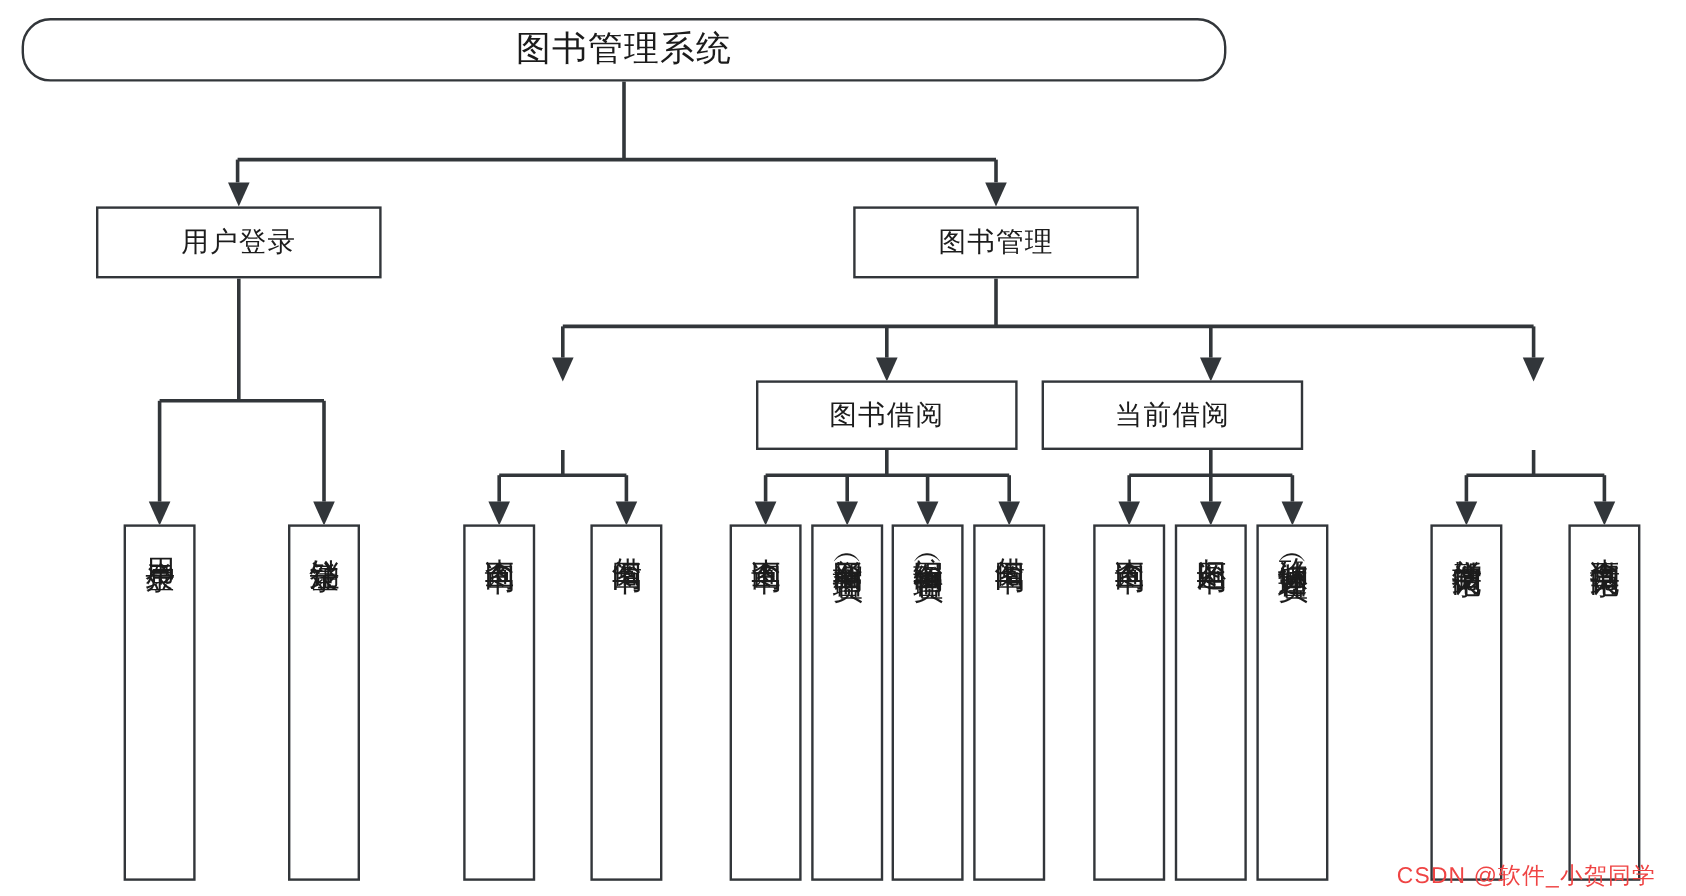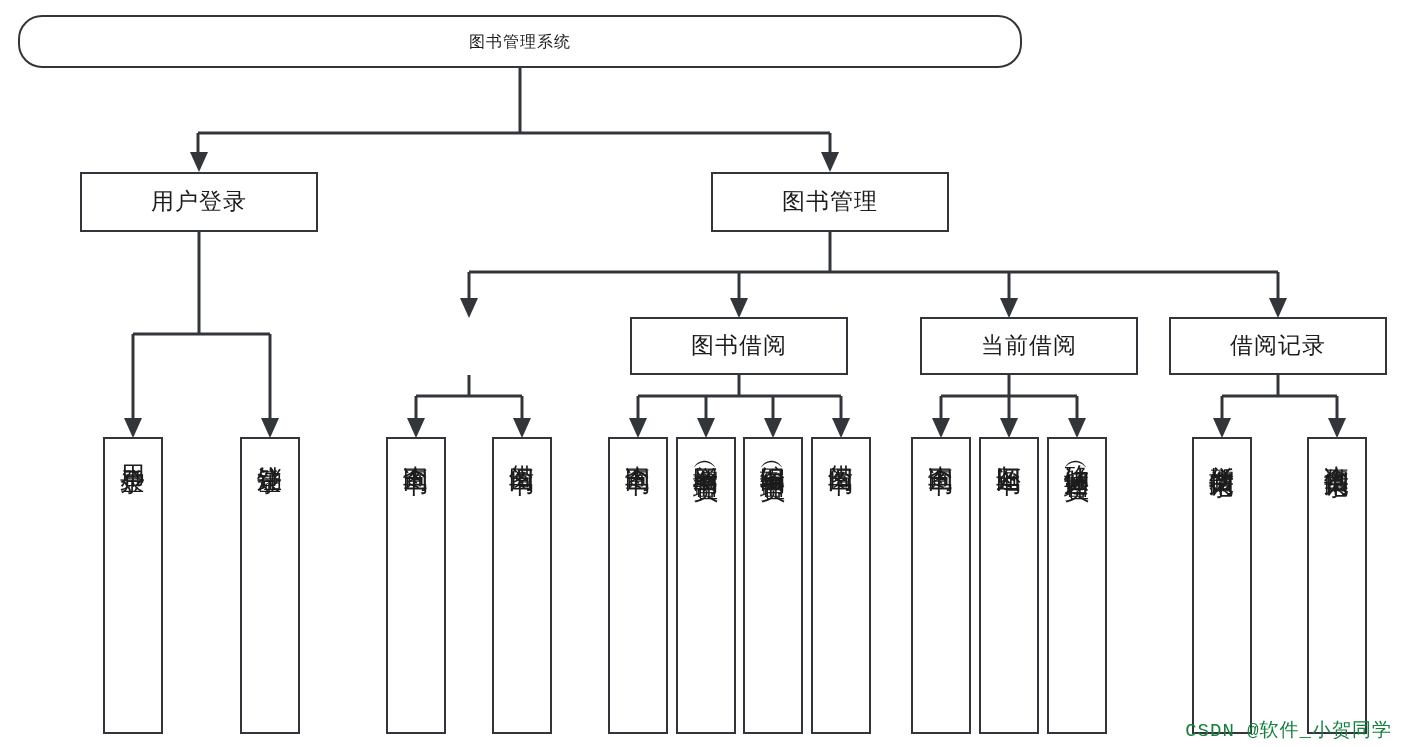--- a/index.html
+++ b/index.html
@@ -34,46 +34,45 @@
     align-items: center;
     justify-content: center;
     color: #1c1c1c;
   }
   .node.horiz {
     font-size: 23px;
     letter-spacing: 1px;
     line-height: 1.2;
   }
   .node.root {
-    font-size: 16px;
+    font-size: 29px;
     border-radius: 24px;
   }
   .node.vert {
     align-items: flex-start;
     justify-content: center;
     padding-top: 6px;
   }
   .vert-label {
     writing-mode: vertical-rl;
     text-orientation: upright;
     font-size: 25px;
     line-height: 1.12;
     letter-spacing: 2px;
     white-space: nowrap;
     display: block;
   }
   .watermark {
     position: absolute;
-    right: 13px;
+    right: 25px;
     bottom: 4px;
     font-size: 19px;
-    color: #15803d;
+    color: #ef4444;
     letter-spacing: 1px;
     white-space: nowrap;
-    font-family: Liberation Mono, monospace;
   }
 </style>
 </head>
 <body>
 
 <div id="canvas">
 
   <svg id="wires" viewBox="0 0 1405 747" xmlns="http://www.w3.org/2000/svg">
     <defs>
       <marker id="arrow" viewBox="0 0 10 12" refX="5" refY="11" markerWidth="10" markerHeight="12" orient="auto-start-reverse" markerUnits="userSpaceOnUse">
@@ -156,27 +155,24 @@
 
   <div class="node horiz" style="left:711px; top:172px; width:238px; height:60px;">
     <span>图书管理</span>
   </div>
 
 
   <div class="node horiz" style="left:630px; top:317px; width:218px; height:58px;text-align:center;">
     <span>图书借阅</span>
   </div>
 
-  <div class="node horiz" style="left:920px; top:317px; width:218px; height:58px;">
+  <div class="node horiz" style="left:868px; top:317px; width:218px; height:58px;">
     <span>当前借阅</span>
   </div>
 
-  <div class="node horiz" style="left:1169px; top:317px; width:218px; height:58px;">
-    <span>借阅记录</span>
-  </div>
 
   <div class="node vert" style="left:103px; top:437px; width:60px; height:297px;">
     <span class="vert-label">用户登录</span>
   </div>
 
   <div class="node vert" style="left:240px; top:437px; width:60px; height:297px;">
     <span class="vert-label">注销登录</span>
   </div>
 
   <div class="node vert" style="left:386px; top:437px; width:60px; height:297px;">

